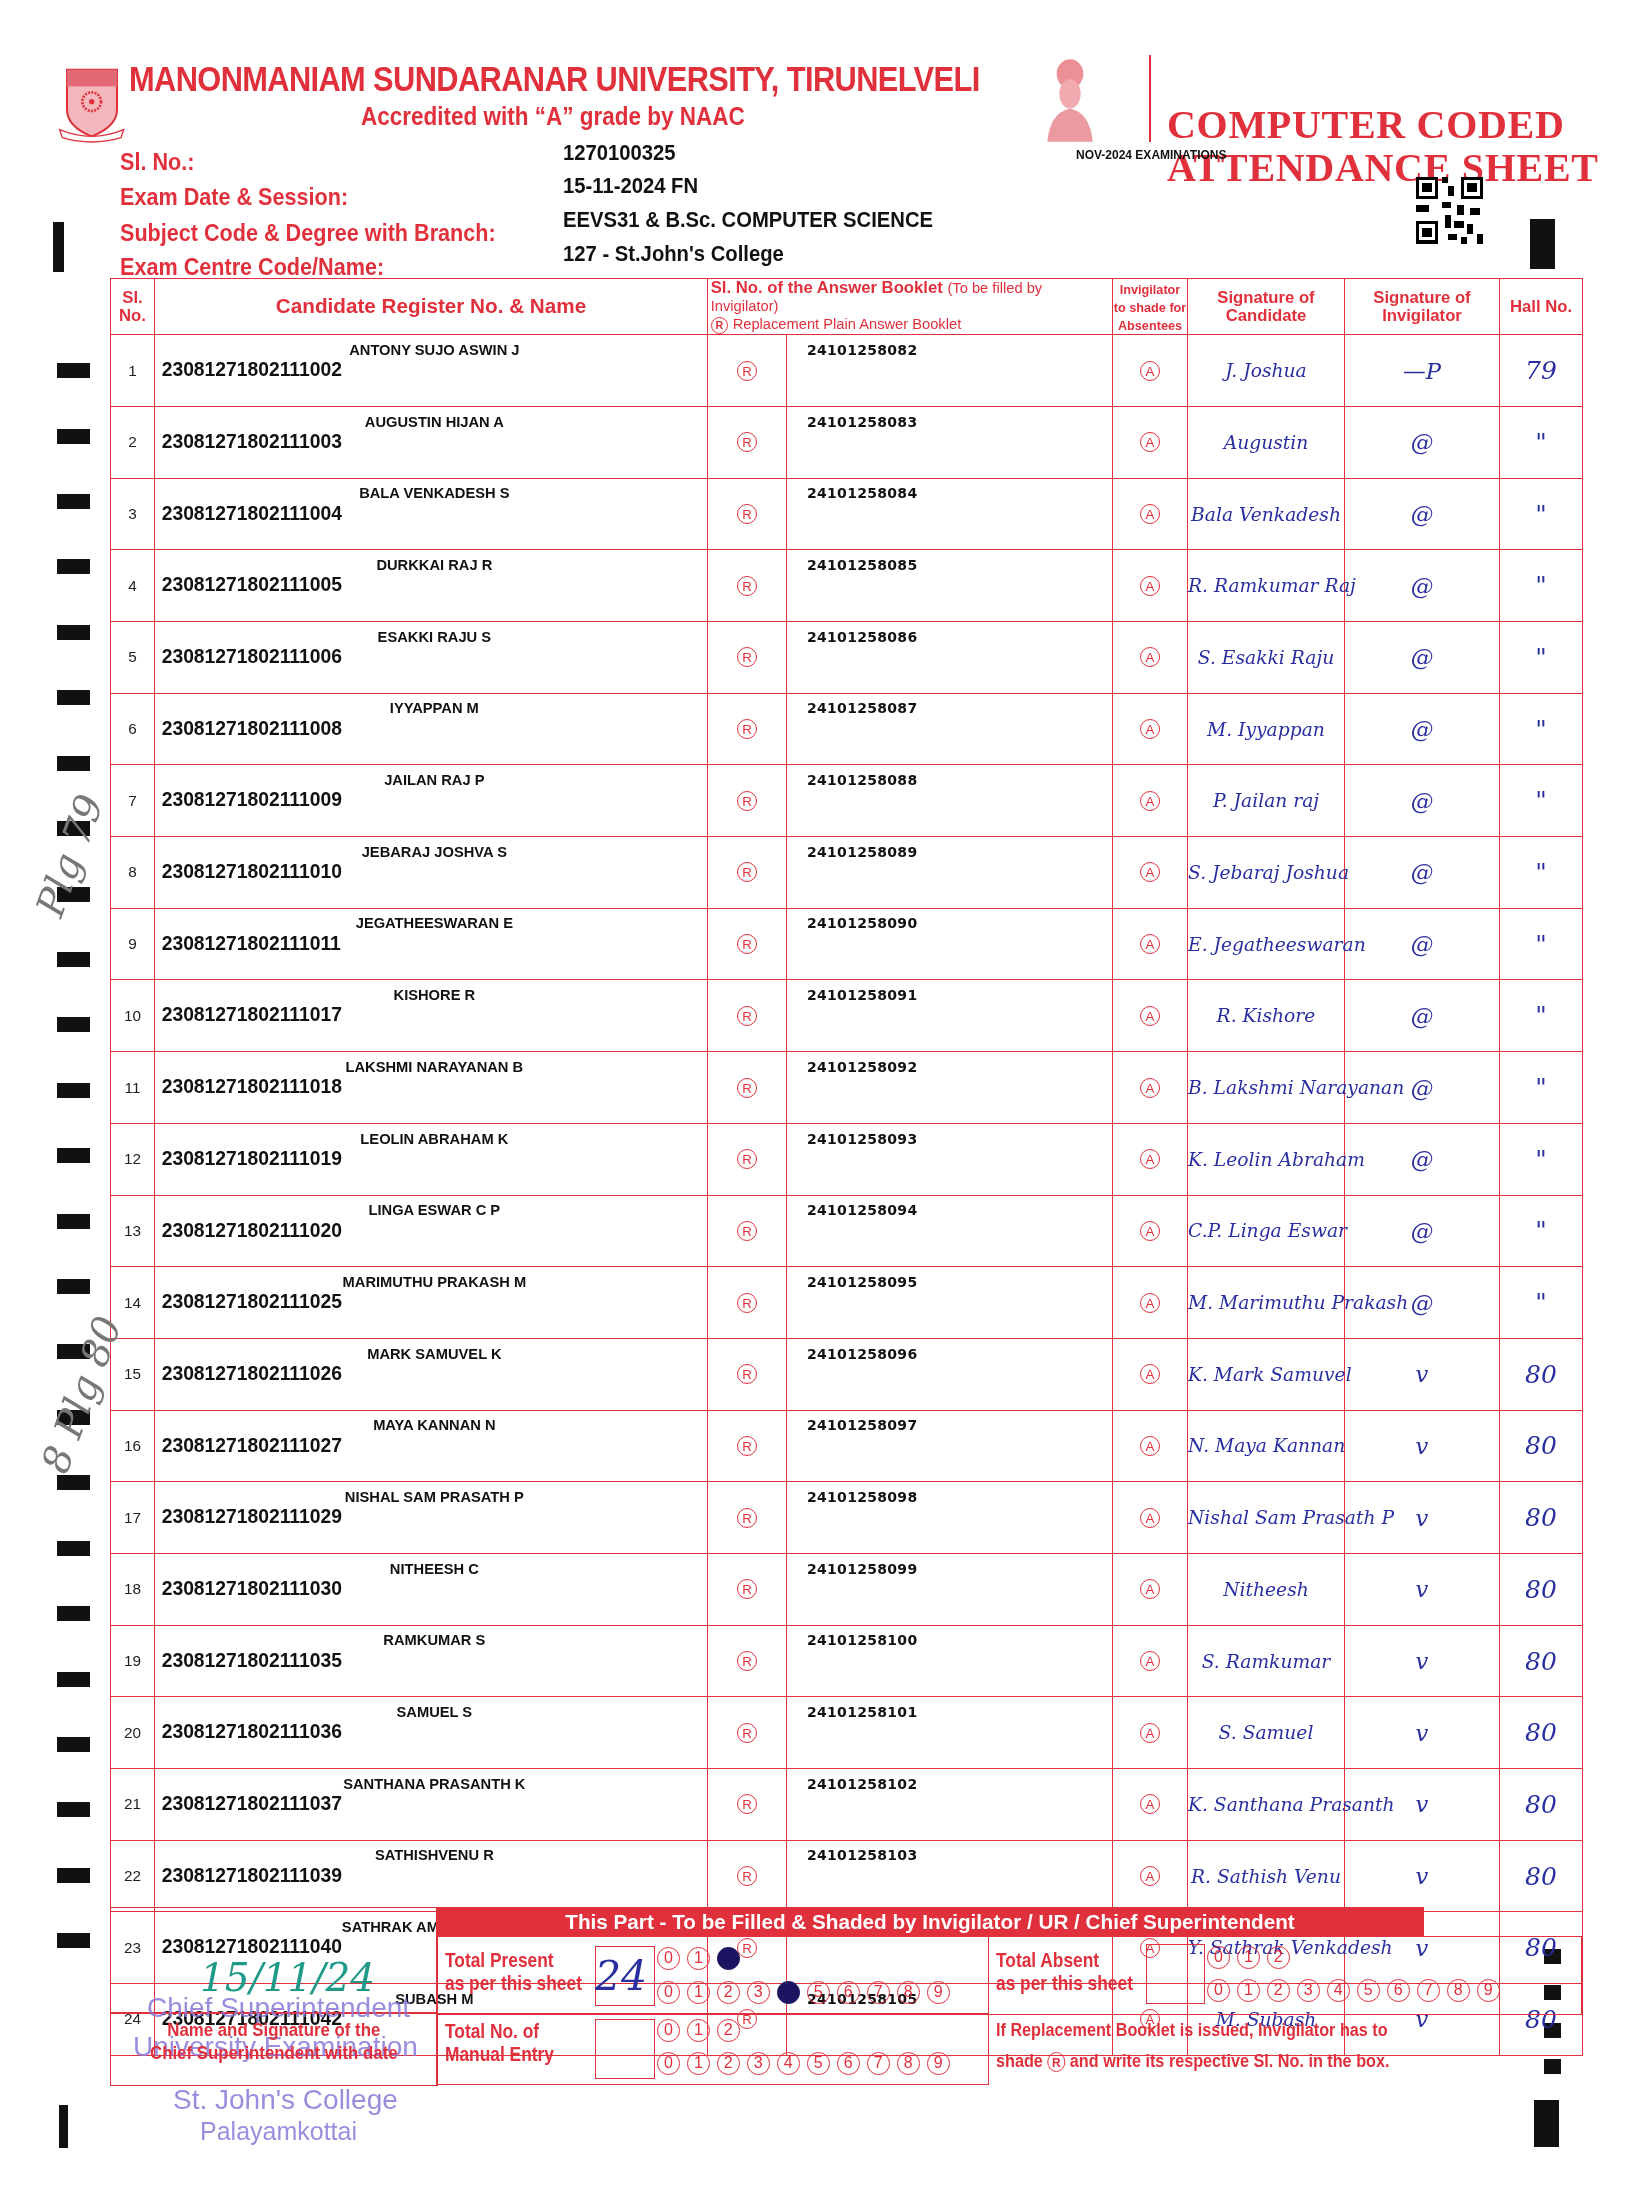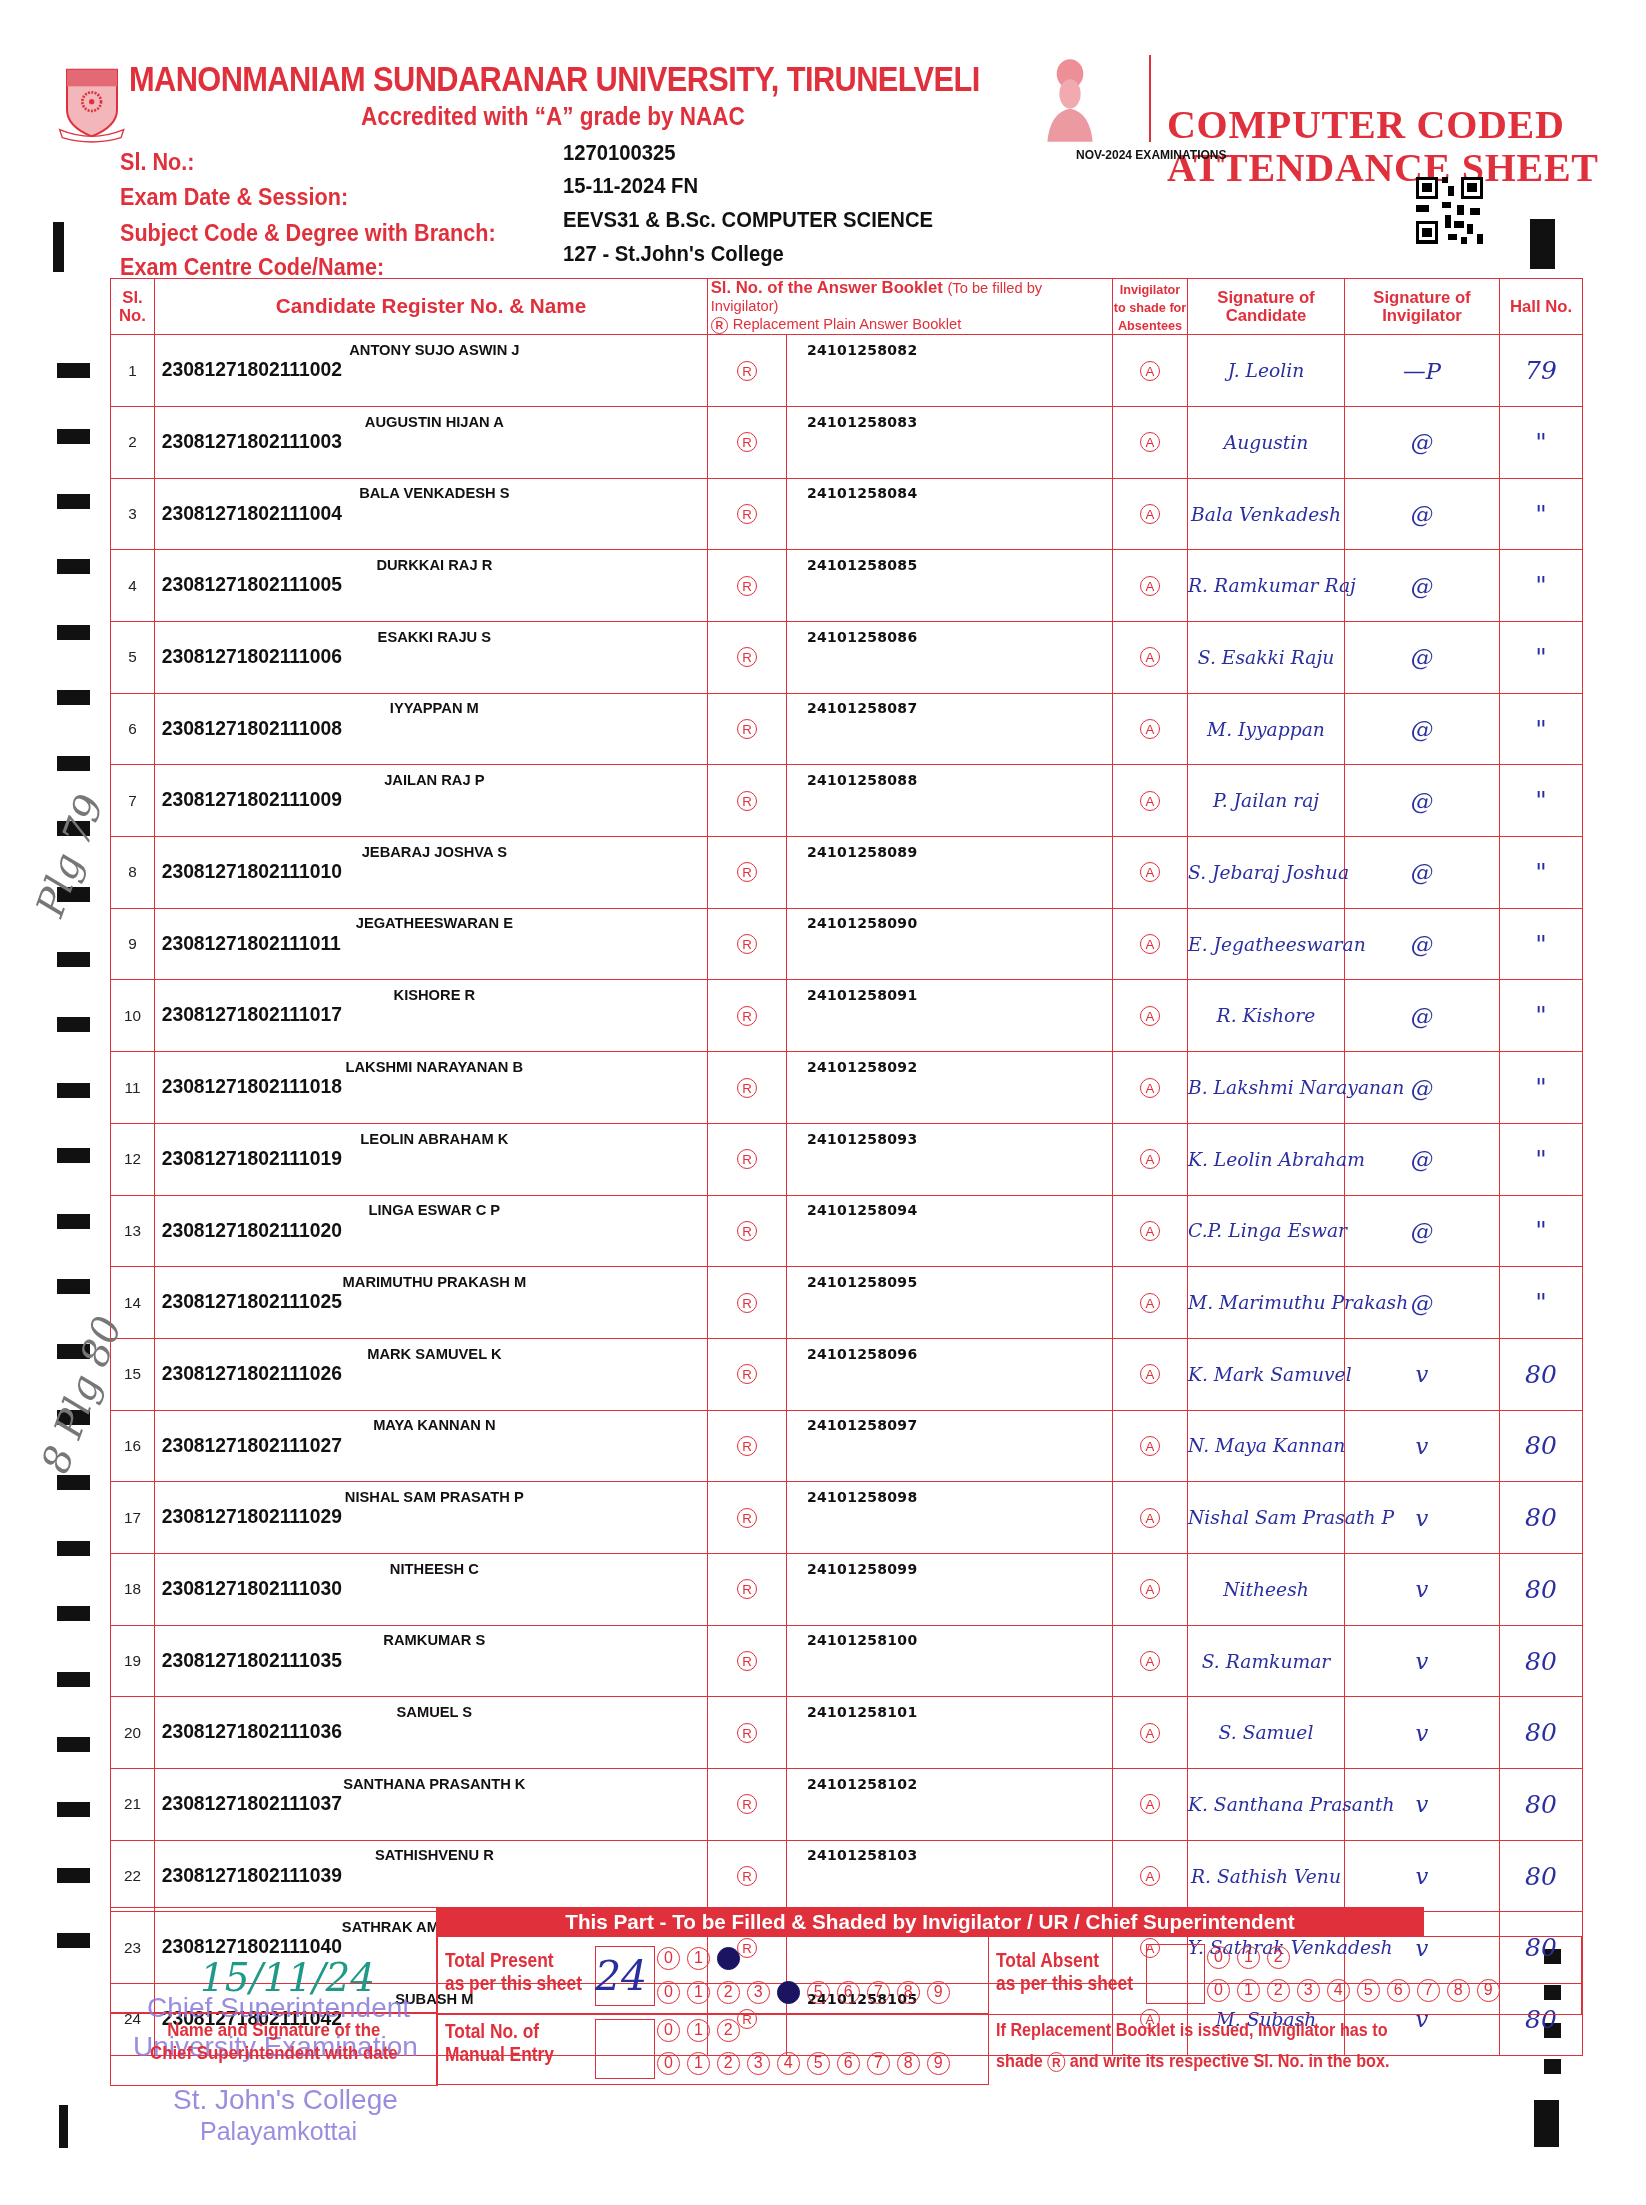--- a/index.html
+++ b/index.html
@@ -173,21 +173,21 @@
   <tbody id="rows">
       <tr class="row">
         <td class="sl">1</td>
         <td class="cand">
           <span class="cname">ANTONY SUJO ASWIN J</span>
           <span class="creg">23081271802111002</span>
         </td>
         <td class="rcell"><span class="bubble">R</span></td>
         <td class="book"><span class="bookno">24101258082</span></td>
         <td class="acell"><span class="bubble">A</span></td>
-        <td class="sig"><span class="hw sm">J. Leolin</span></td>
+        <td class="sig"><span class="hw sm">J. Joshua</span></td>
         <td class="inv"><span class="hw">—P</span></td>
         <td class="hall"><span class="hallnum">79</span></td>
       </tr>
       <tr class="row">
         <td class="sl">2</td>
         <td class="cand">
           <span class="cname">AUGUSTIN HIJAN A</span>
           <span class="creg">23081271802111003</span>
         </td>
         <td class="rcell"><span class="bubble">R</span></td>

